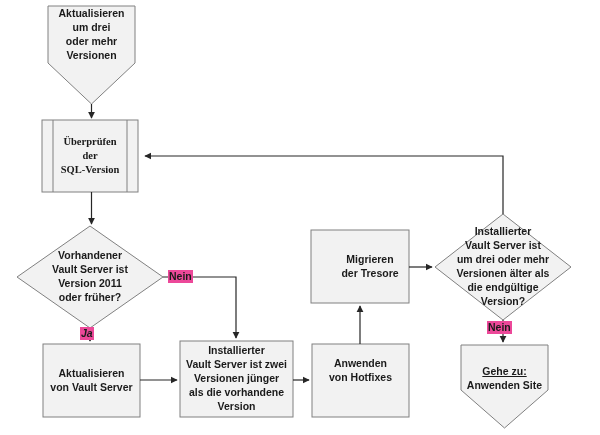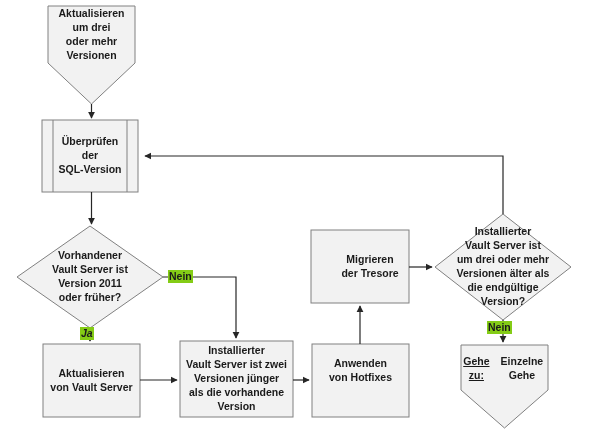--- a/index.html
+++ b/index.html
@@ -39,21 +39,21 @@
     pointer-events: none;
     white-space: pre-line;
   }
   .edge-label {
     position: absolute;
     font-size: 10.5px;
     font-weight: bold;
     color: #1a1a1a;
     line-height: 1.2;
     white-space: nowrap;
-    background: #84cc16;
+    background: #ec4899;
     padding: 0 1px;
   }
   .underline-first {
     text-decoration: underline;
   }
   .hitbox {
     position: absolute;
   }
 </style>
 </head>
@@ -107,21 +107,21 @@
     <line x1="409" y1="267" x2="432" y2="267" stroke="#262626" stroke-width="1.2" marker-end="url(#arrow)"></line>
 
     <line x1="503" y1="320" x2="503" y2="342" stroke="#262626" stroke-width="1.2" marker-end="url(#arrow)"></line>
   </svg>
 
   <div class="node-label" style="left:44px; top:6px; width:95px; height:58px;">Aktualisieren
 um drei
 oder mehr
 Versionen</div>
 
-  <div class="node-label" style="left:50px; top:120px; width:80px; height:72px;">Überprüfen
+  <div class="node-label" style="left:50px; top:120px; width:80px; height:72px;font-family:Liberation Serif, serif;">Überprüfen
 der
 SQL-Version</div>
 
   <div class="node-label" style="left:22px; top:244px; width:136px; height:66px;">Vorhandener
 Vault Server ist
 Version 2011
 oder früher?</div>
 
   <div class="node-label" style="left:40px; top:344px; width:103px; height:73px;">Aktualisieren
 von Vault Server</div>
@@ -138,23 +138,23 @@
   <div class="node-label" style="left:311px; top:230px; width:118px; height:73px;">Migrieren
 der Tresore</div>
 
   <div class="node-label" style="left:431px; top:223px; width:144px; height:88px;">Installierter
 Vault Server ist
 um drei oder mehr
 Versionen älter als
 die endgültige
 Version?</div>
 
-  <div class="node-label" style="left:459px; top:345px; width:91px; height:48px; flex-direction:row;justify-content:flex-end;">
+  <div class="node-label" style="left:459px; top:345px; width:91px; height:48px; flex-direction:column;justify-content:flex-end;">
     <span class="underline-first">Gehe zu:</span>
-    <span>Einzelne Gehe</span>
+    <span>Anwenden Site</span>
   </div>
 
   <div class="edge-label" style="left:168px; top:270px;">Nein</div>
 
   <div class="edge-label" style="left:80px; top:327px;font-style:italic;">Ja</div>
 
   <div class="edge-label" style="left:487px; top:321px;">Nein</div>
 
   <div class="hitbox" style="left:48px; top:6px; width:87px; height:98px;"></div>
   <div class="hitbox" style="left:42px; top:120px; width:96px; height:72px;"></div>

